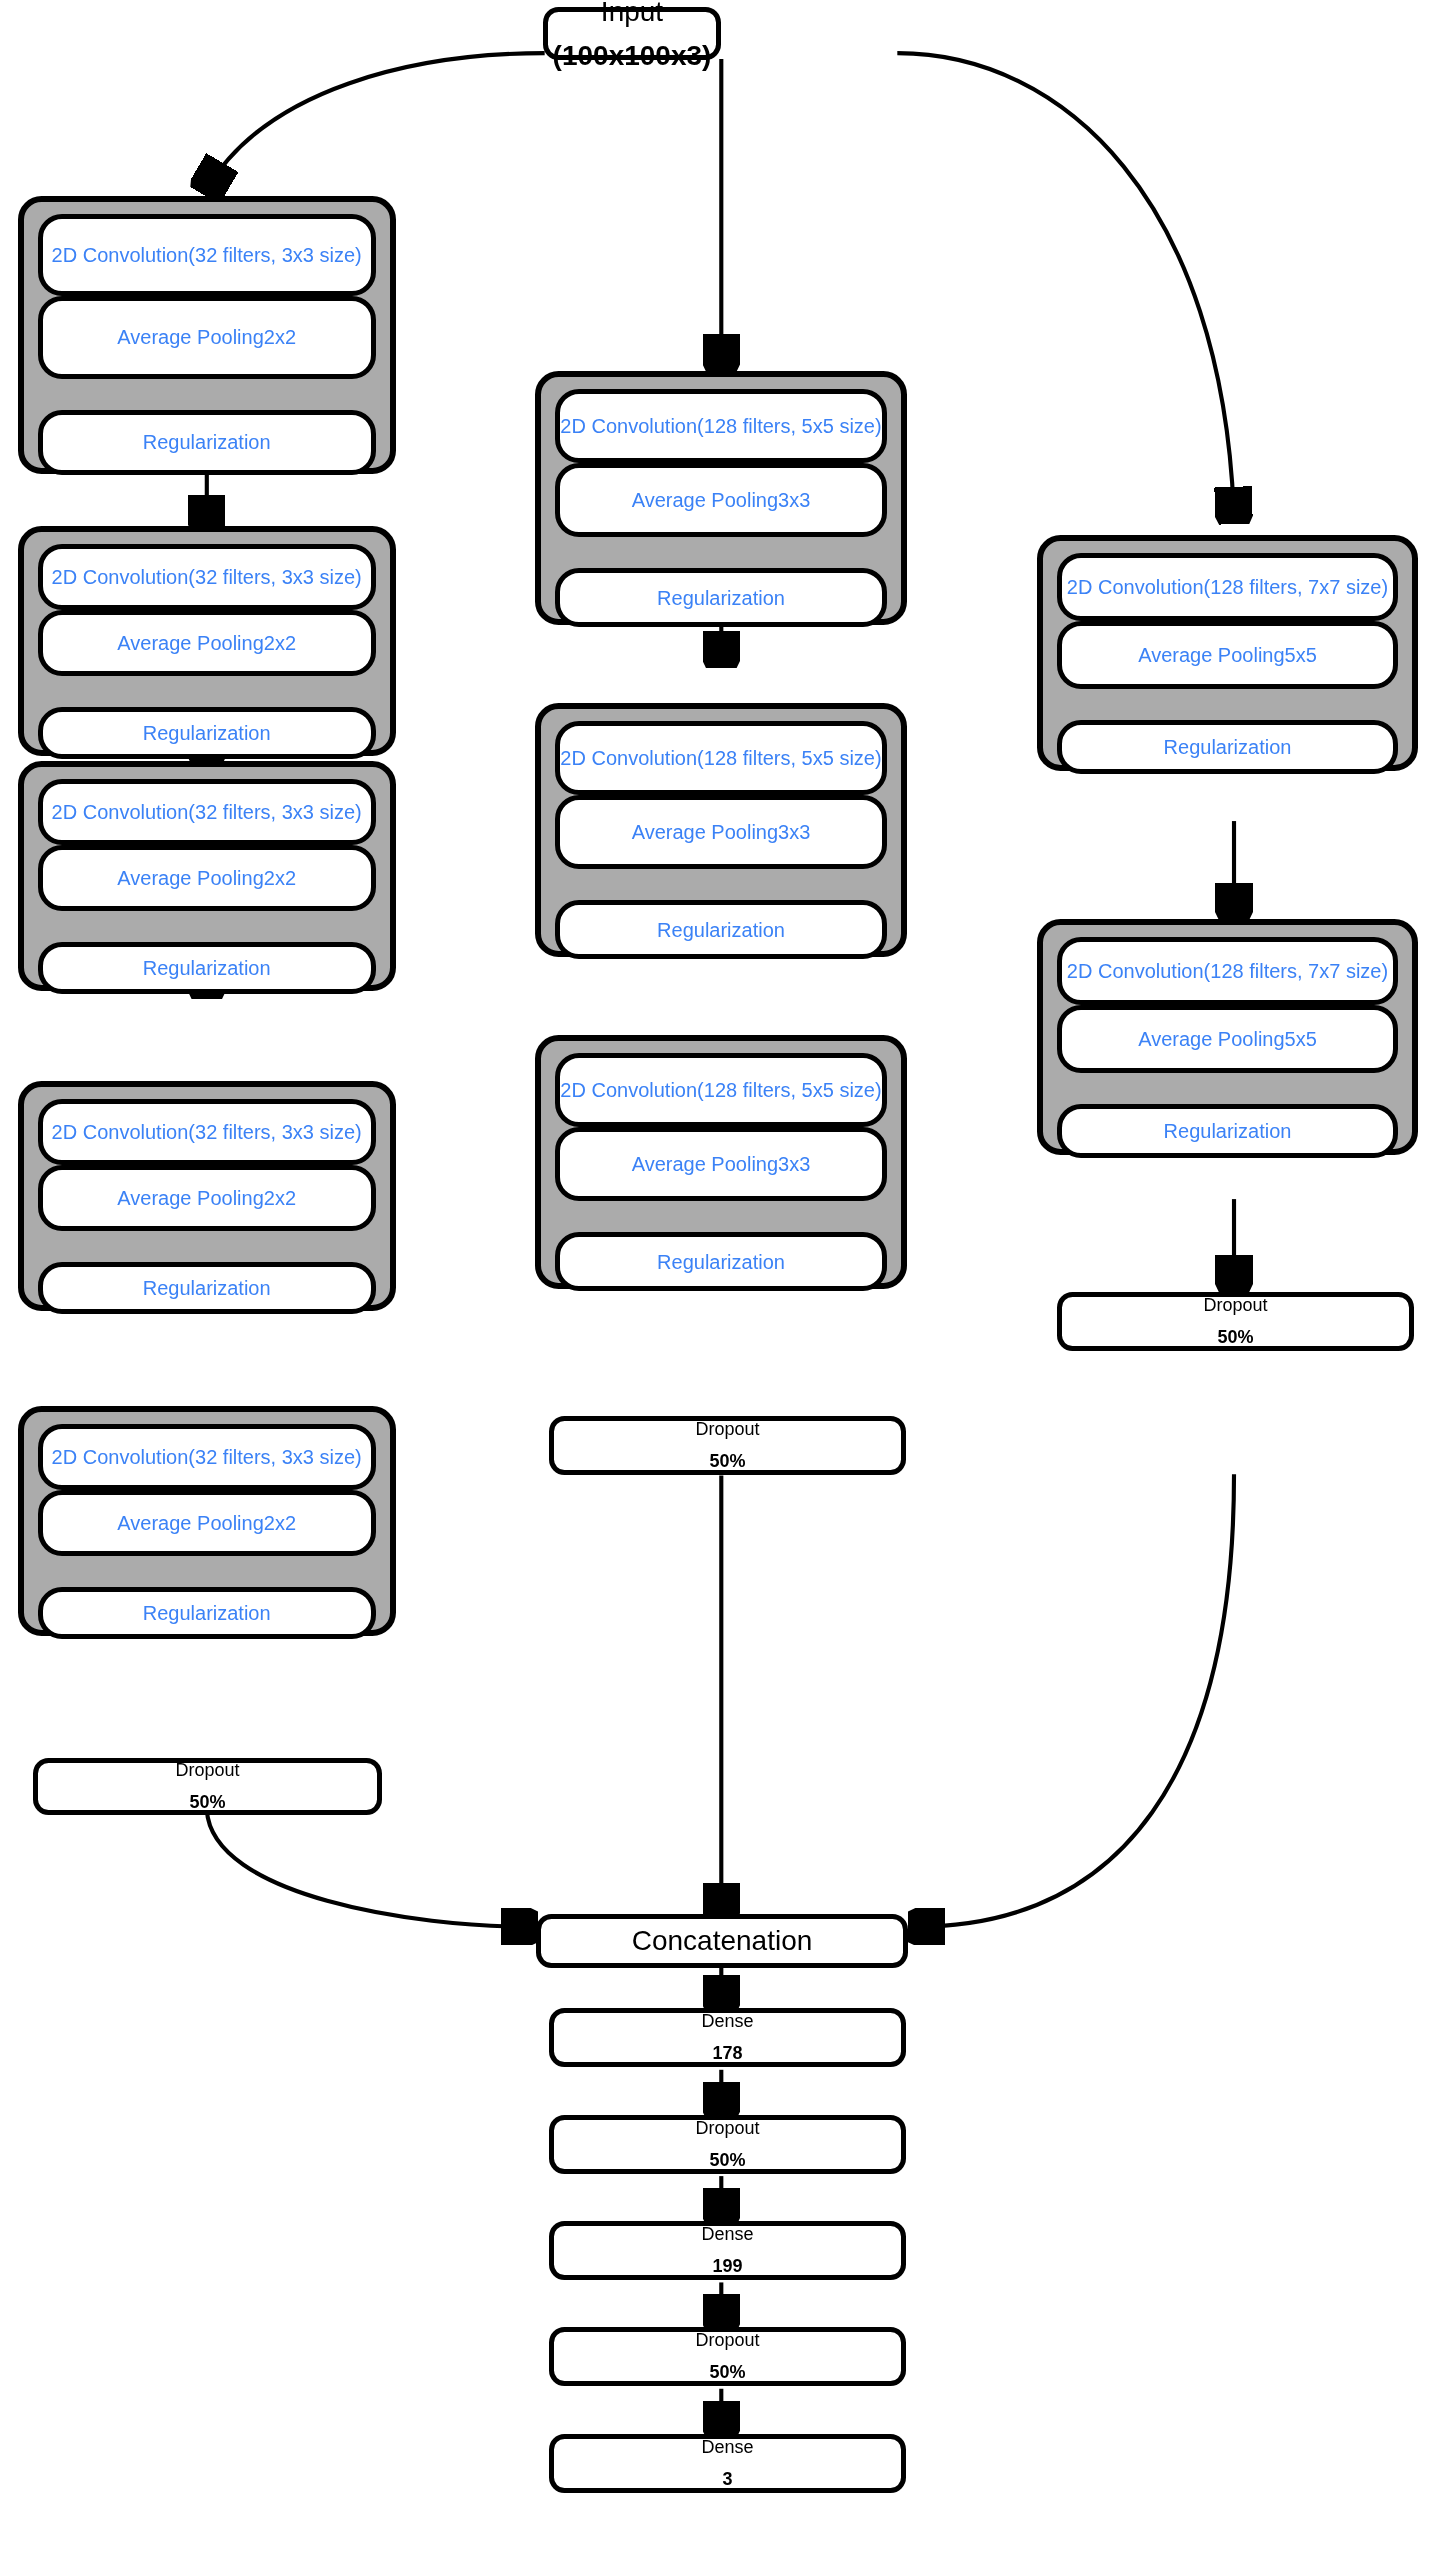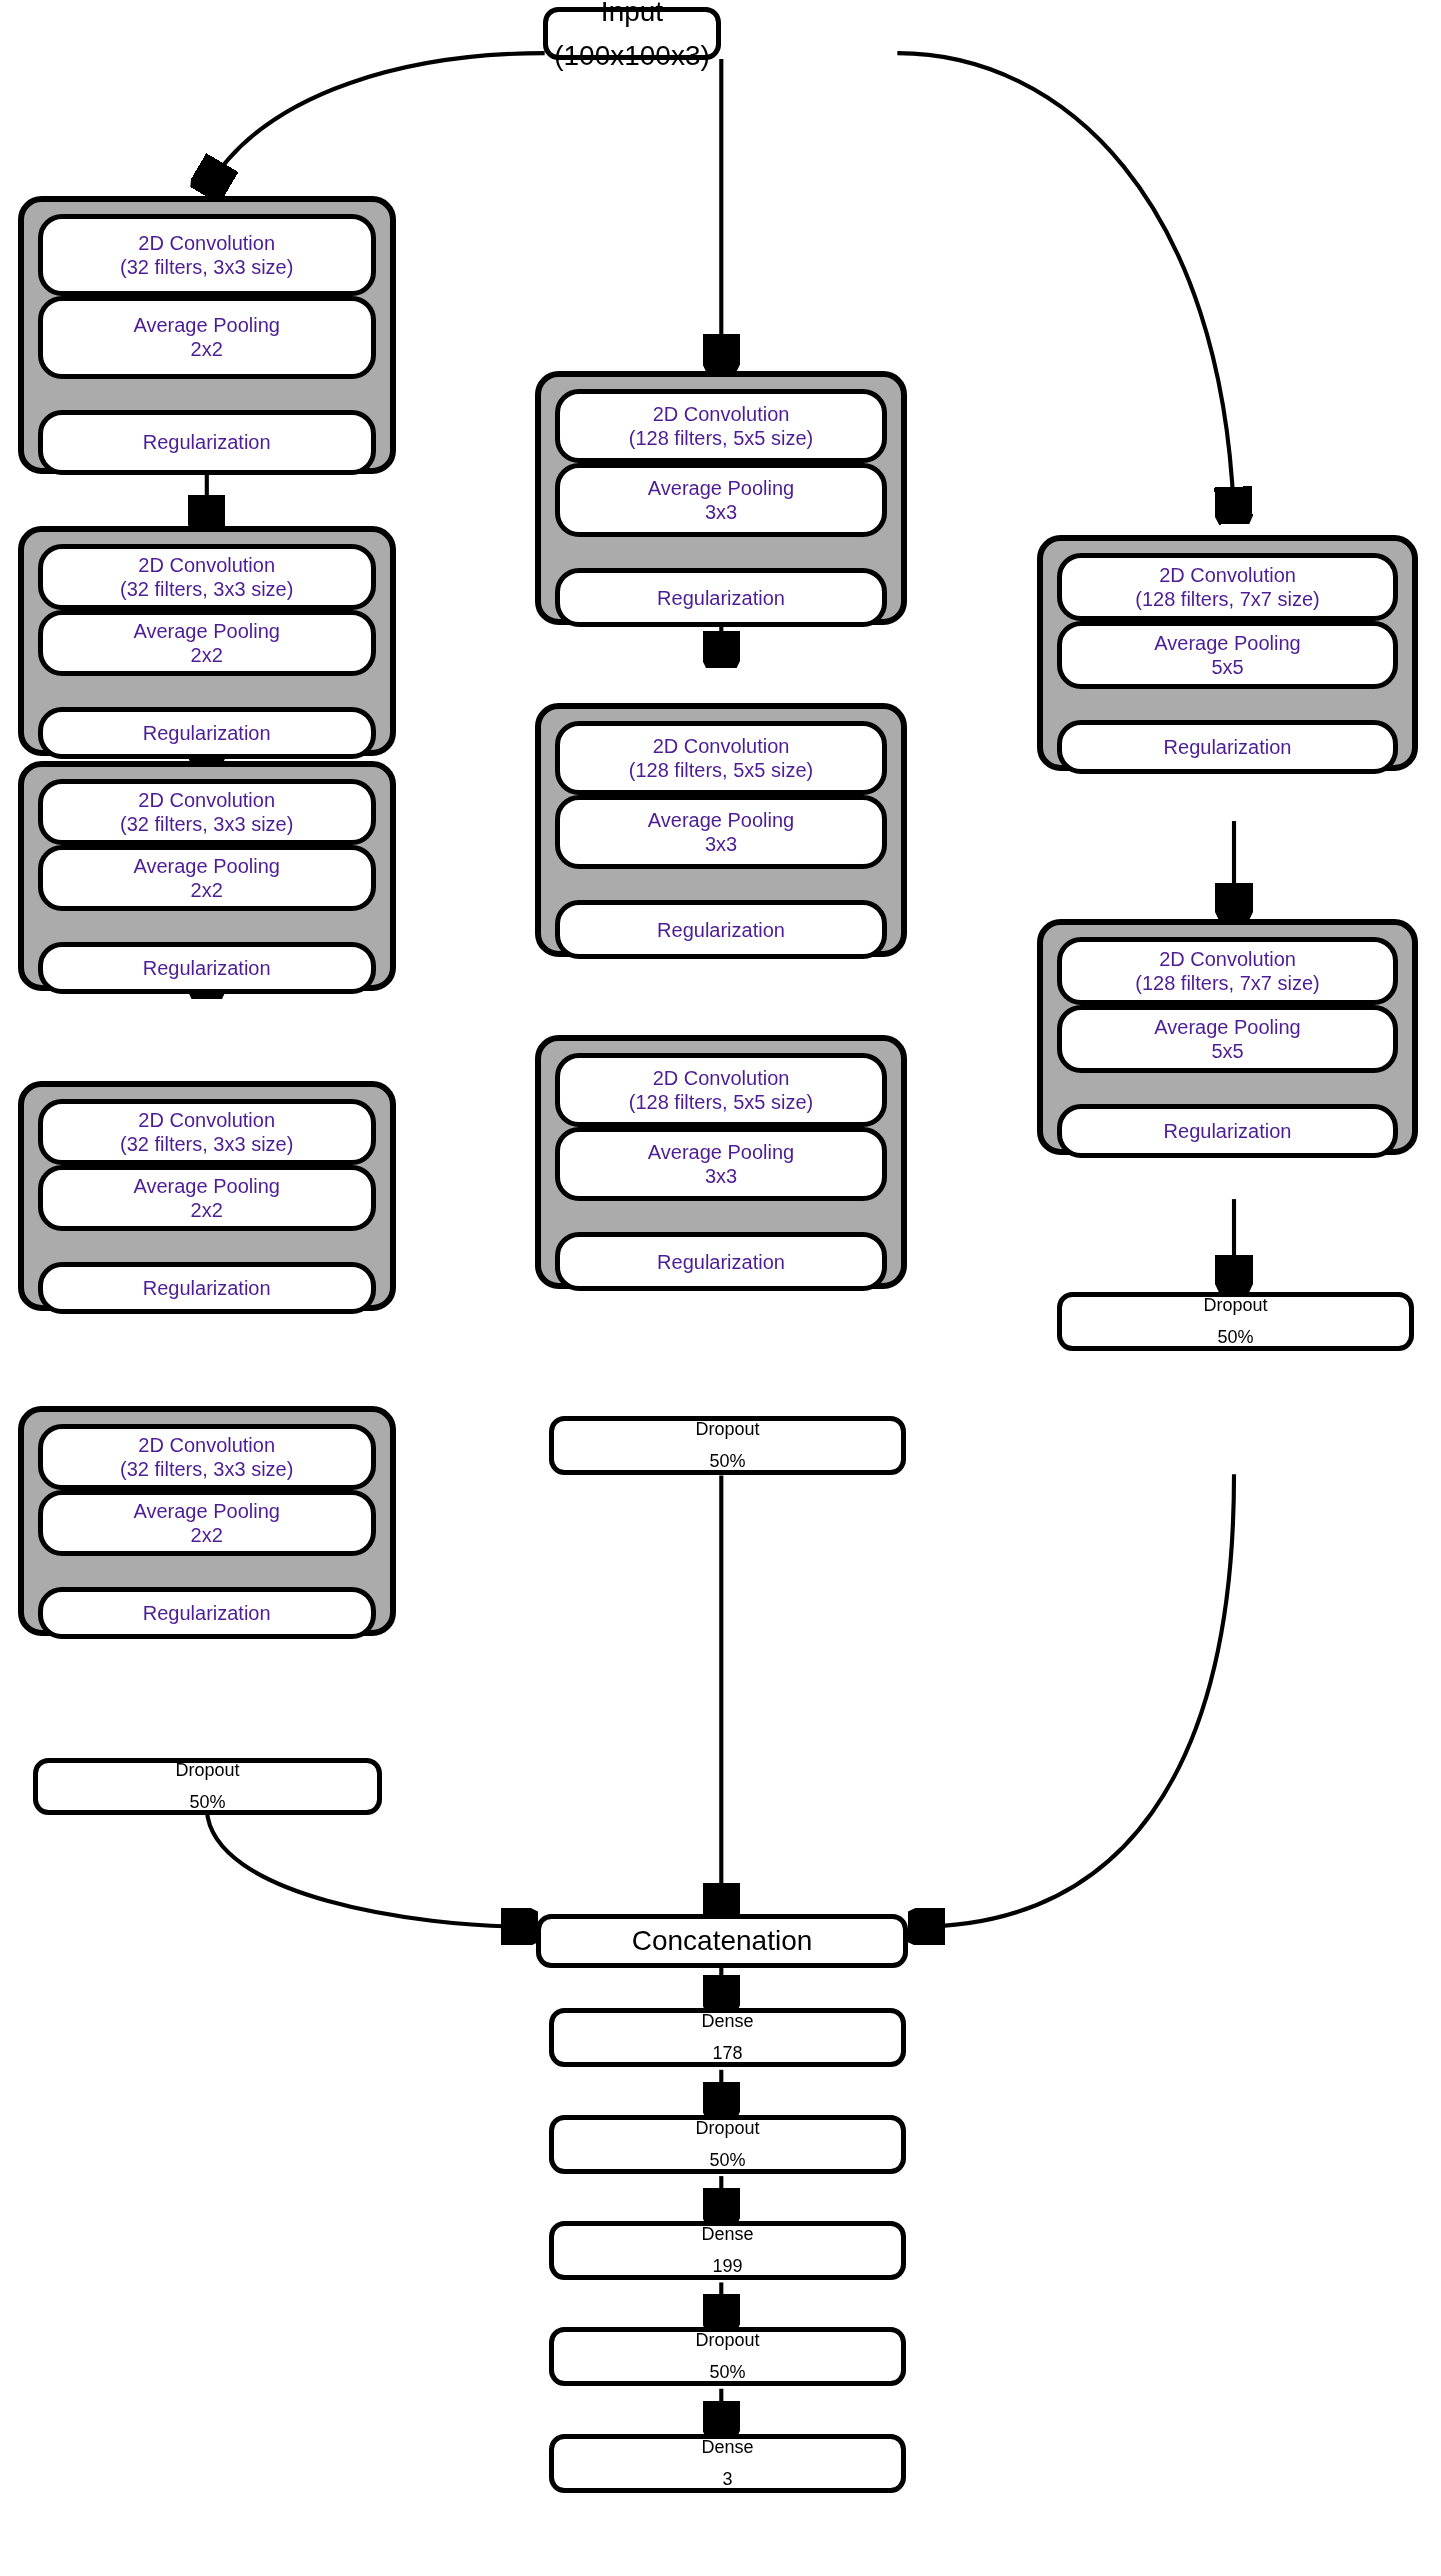--- a/index.html
+++ b/index.html
@@ -22,21 +22,21 @@
     flex-direction:column;
     align-items:center;
     justify-content:center;
     text-align:center;
     color:#000000;
     line-height:1.18;
     z-index:3;
     gap:10px;
   }
   .node .l1{display:block;}
-  .node .l2{display:block;}
+  .node .l2{display:block;font-weight:bold;}
   .node.sz-md{font-size:18px;}
   .node.sz-lg{font-size:28px;}
 
   
   .group{
     position:absolute;
     box-sizing:border-box;
     background:#ababab;
     border:6.5px solid #000000;
     border-radius:23.6px;
@@ -45,27 +45,27 @@
     display:flex;
     flex-direction:column;
     justify-content:space-between;
   }
   .sub{
     box-sizing:border-box;
     background:#ffffff;
     border:5.3px solid #000000;
     border-radius:24px;
     display:flex;
-    flex-direction:column;
+    flex-direction:row;
     align-items:center;
     justify-content:center;
     text-align:center;
     font-size:20px;
     line-height:1.2;
-    color:#4c1d95;
+    color:#3b82f6;
     width:100%;
   }
   .sub.two{flex:0 0 34%;}
   .sub.one{flex:0 0 27%;margin-top:31px;}
 
   svg#wires{
     position:absolute;
     left:0;top:0;
     width:1442px;height:2576px;
     z-index:1;

